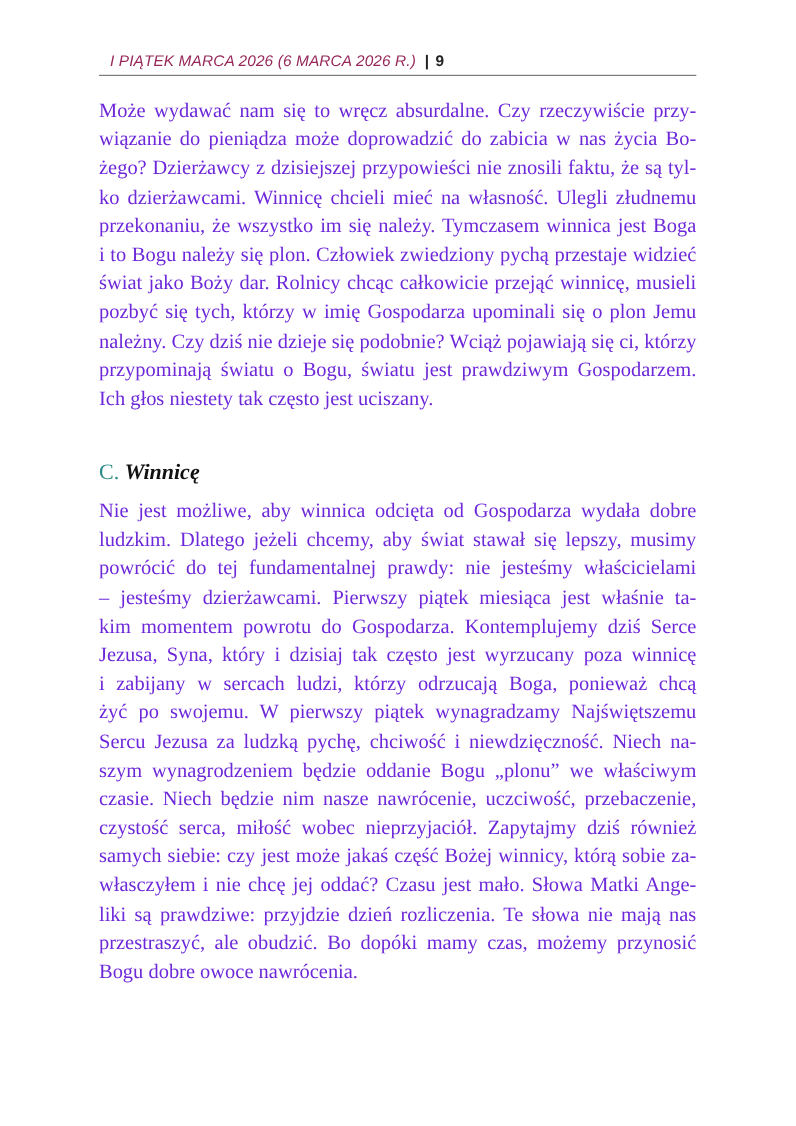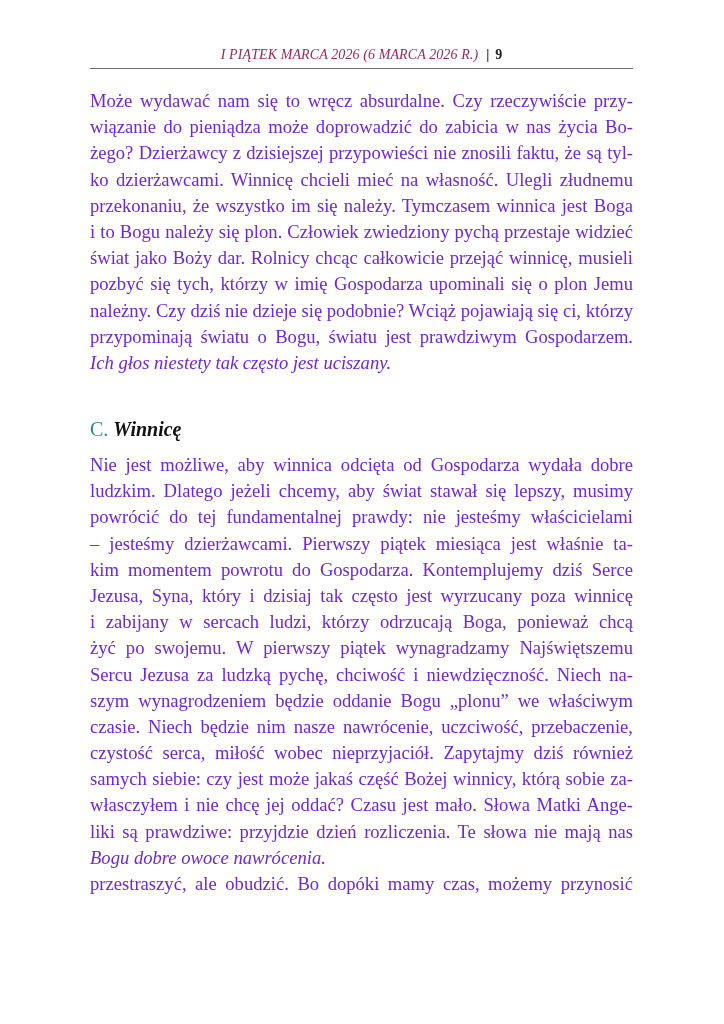--- a/index.html
+++ b/index.html
@@ -1,21 +1,21 @@
 <!DOCTYPE html>
 <html><head>
   <meta charset="utf-8">
   <style>
     html, body { margin: 0; padding: 0; background: #ffffff; }
     body { width: 724px; height: 1024px; position: relative; overflow: hidden; }
     .page { position: absolute; left: 0; top: 0; width: 724px; height: 1024px; background: #fff; }
     .running-head {
-      position: absolute; left: 90px; top: 45px; width: 543px;
-      text-align: center;
-      font-family: Liberation Serif, serif;
+      position: absolute; left: 100px; top: 45px; width: 543px;
+      text-align: left;
+      font-family: Liberation Sans, sans-serif;
       font-size: 14px; line-height: 20px;
       color: #96285a;
       white-space: nowrap;
     }
     .running-head .title { font-style: italic; letter-spacing: 0.1px; }
     .running-head .sep { color: #222; font-weight: bold; margin: 0 6px 0 8px; }
     .running-head .num { color: #222; font-weight: bold; }
     .rule {
       position: absolute; left: 90px; top: 68px; width: 543px; height: 0;
       border-top: 1px solid #6f6f6f;
@@ -33,21 +33,21 @@
     .heading {
       position: absolute; left: 90px; top: 415px;
       font-family: "Liberation Serif", "DejaVu Serif", serif;
       font-size: 20px; line-height: 28px;
       margin: 0;
     }
     .heading .letter { color: #2c8c87; font-weight: normal; }
     .heading .word { color: #111; font-weight: bold; font-style: italic; }
     .p2 { top: 452px; }
     .line { display: block; text-align: justify; text-align-last: justify; height: 26.2px; white-space: nowrap; }
-    .line.last { text-align-last: left; font-style: italic; }
+    .line.last { text-align-last: left; }
   </style>
 </head>
 <body>
 
 <div class="page">
 
   <div class="running-head">
     <span class="title">I PIĄTEK MARCA 2026 (6 MARCA 2026 R.)</span><span class="sep">|</span><span class="num">9</span>
   </div>
   <div class="rule"></div>
@@ -80,17 +80,17 @@
       <span class="line">Jezusa, Syna, który i dzisiaj tak często jest wyrzucany poza winnicę</span>
       <span class="line">i zabijany w sercach ludzi, którzy odrzucają Boga, ponieważ chcą</span>
       <span class="line">żyć po swojemu. W pierwszy piątek wynagradzamy Najświętszemu</span>
       <span class="line">Sercu Jezusa za ludzką pychę, chciwość i niewdzięczność. Niech na-</span>
       <span class="line">szym wynagrodzeniem będzie oddanie Bogu „plonu” we właściwym</span>
       <span class="line">czasie. Niech będzie nim nasze nawrócenie, uczciwość, przebaczenie,</span>
       <span class="line">czystość serca, miłość wobec nieprzyjaciół. Zapytajmy dziś również</span>
       <span class="line">samych siebie: czy jest może jakaś część Bożej winnicy, którą sobie za-</span>
       <span class="line">własczyłem i nie chcę jej oddać? Czasu jest mało. Słowa Matki Ange-</span>
       <span class="line">liki są prawdziwe: przyjdzie dzień rozliczenia. Te słowa nie mają nas</span>
+      <span class="line">przestraszyć, ale obudzić. Bo dopóki mamy czas, możemy przynosić</span>
       <span class="line last">Bogu dobre owoce nawrócenia.</span>
-      <span class="line">przestraszyć, ale obudzić. Bo dopóki mamy czas, możemy przynosić</span>
     </div>
 
 </div>
 
 </body></html>

